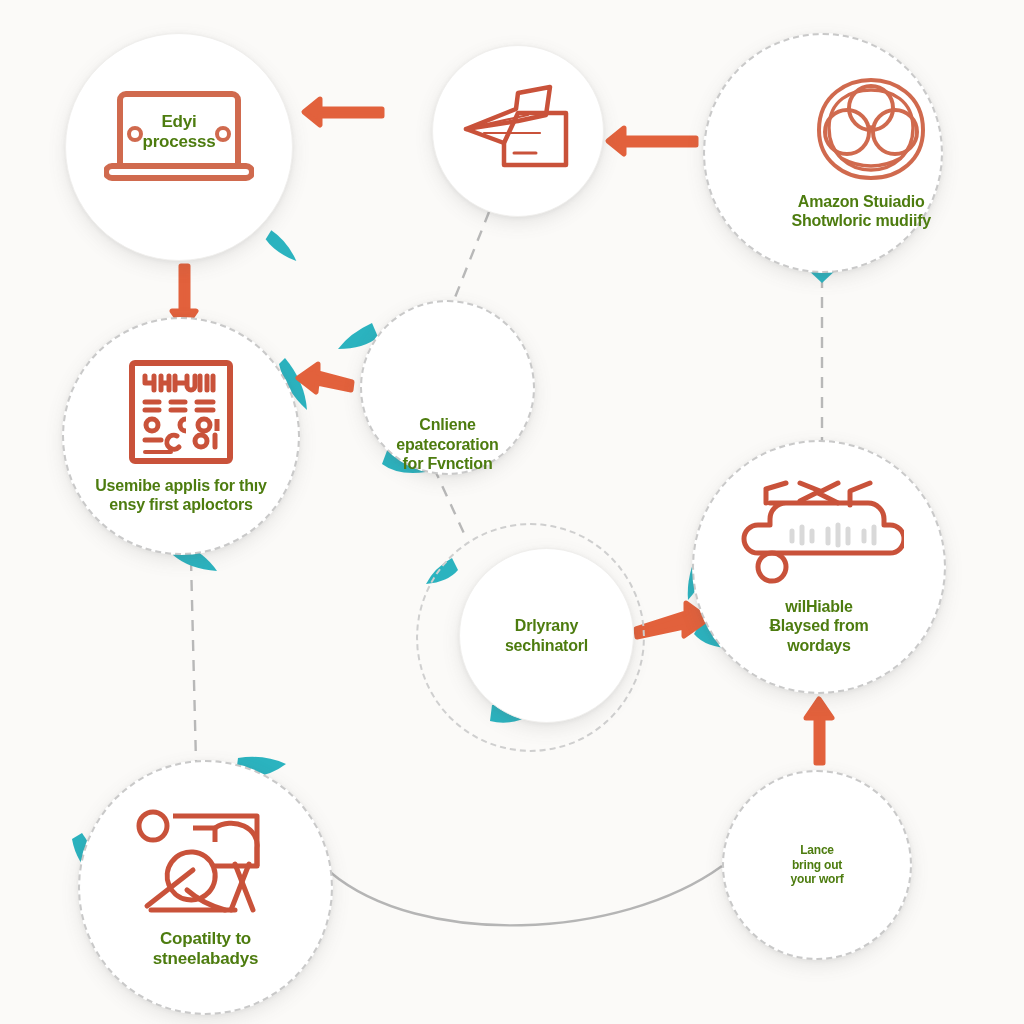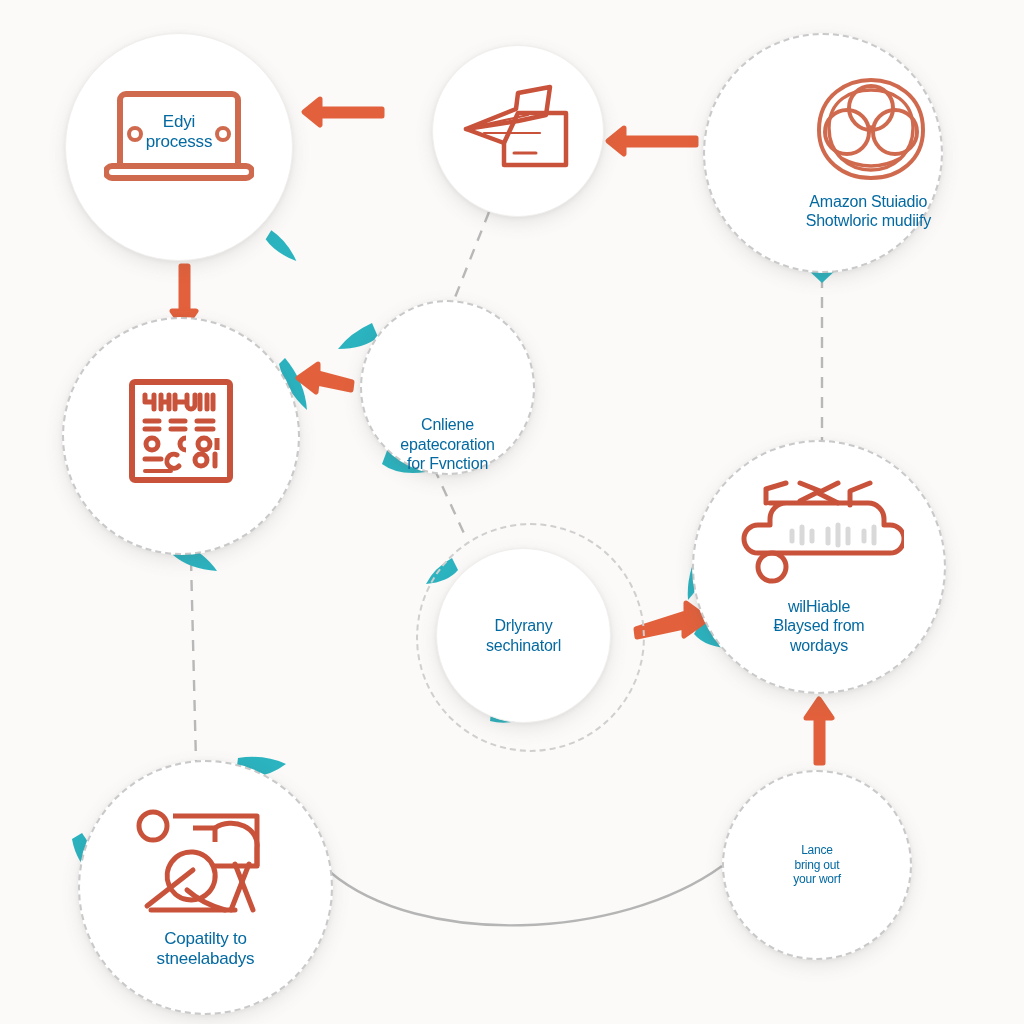--- a/index.html
+++ b/index.html
@@ -40,22 +40,22 @@
     border: 2px dashed #c9c9c9;
   }
   .node.plain {
     border: 1px solid #f0efed;
   }
   .node-icon {
     display: block;
     line-height: 0;
   }
   .node-label {
-    color: #0369a1;
-    font-weight: normal;
+    color: #4d7c0f;
+    font-weight: bold;
     letter-spacing: -0.2px;
     line-height: 1.2;
     padding: 0 10px;
     white-space: pre-line;
   }
   .ring-outer {
     position: absolute;
     border-radius: 50%;
     border: 2px dashed #cfcfcf;
     background: transparent;
@@ -209,20 +209,22 @@
         </g>
         <g stroke="#c9523a" stroke-width="5" stroke-linecap="round" fill="none">
           <path d="M18 82 h16"></path>
           <path d="M50 78 a7 7 0 1 0 2 11"></path>
           <circle cx="74" cy="83" r="6"></circle>
           <path d="M88 77 v12"></path>
         </g>
         <path d="M18 94 h26" stroke="#c9523a" stroke-width="4" stroke-linecap="round"></path>
       </svg>
     </span>
+    <span class="node-label" style="font-size:16px;">Usemibe applis for thıy
+ensy first aploctors</span>
   </div>
 
   <div class="node dashed" style="left:360px; top:300px; width:175px; height:175px;justify-content:flex-end;">
     <span class="node-label" style="font-size:16px;">Cnliene
 epatecoration
 for Fvnction</span>
   </div>
 
   <div class="node dashed" style="left:692px; top:440px; width:254px; height:254px;">
     <span class="node-icon" style="margin-bottom:6px;">
@@ -241,21 +243,21 @@
           <path d="M130 52 v10 M140 48 v16"></path>
         </g>
       </svg>
     </span>
     <span class="node-label" style="font-size:16px;">wilHiable
 Ƀlaysed from
 wordays</span>
   </div>
 
   <div class="ring-outer" style="left:416px; top:523px; width:225px; height:225px;"></div>
-  <div class="node plain" style="left:436px; top:548px; width:175px; height:175px;">
+  <div class="node plain" style="left:459px; top:548px; width:175px; height:175px;">
     <span class="node-label" style="font-size:16px;">Drlyrany
 sechinatorl</span>
   </div>
 
   <div class="node dashed" style="left:78px; top:760px; width:255px; height:255px;">
     <span class="node-icon" style="margin-bottom:8px;">
       <svg width="150" height="115" viewBox="0 0 150 115">
         <circle cx="22" cy="20" r="14" fill="none" stroke="#c9523a" stroke-width="5"></circle>
         <path d="M42 10 h84 v50" fill="none" stroke="#c9523a" stroke-width="5" stroke-linejoin="round"></path>
         <path d="M62 22 h22 v14" fill="none" stroke="#c9523a" stroke-width="5" stroke-linejoin="round"></path>

